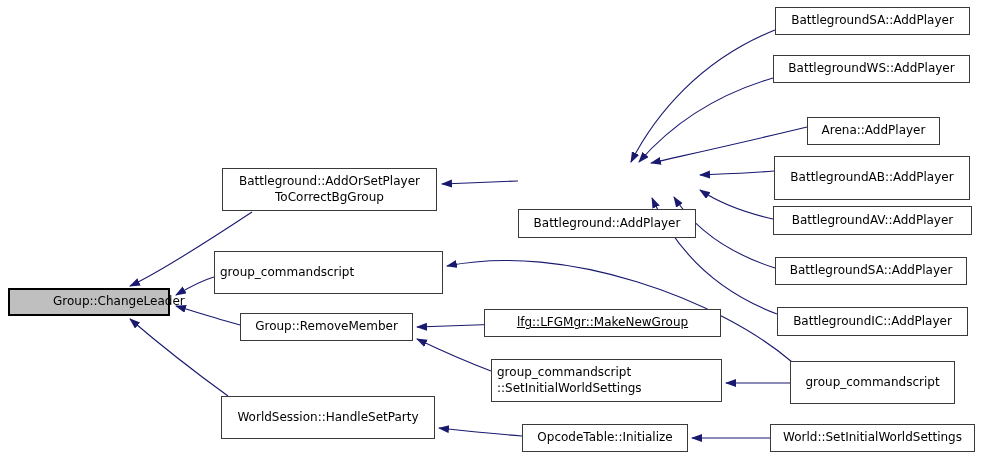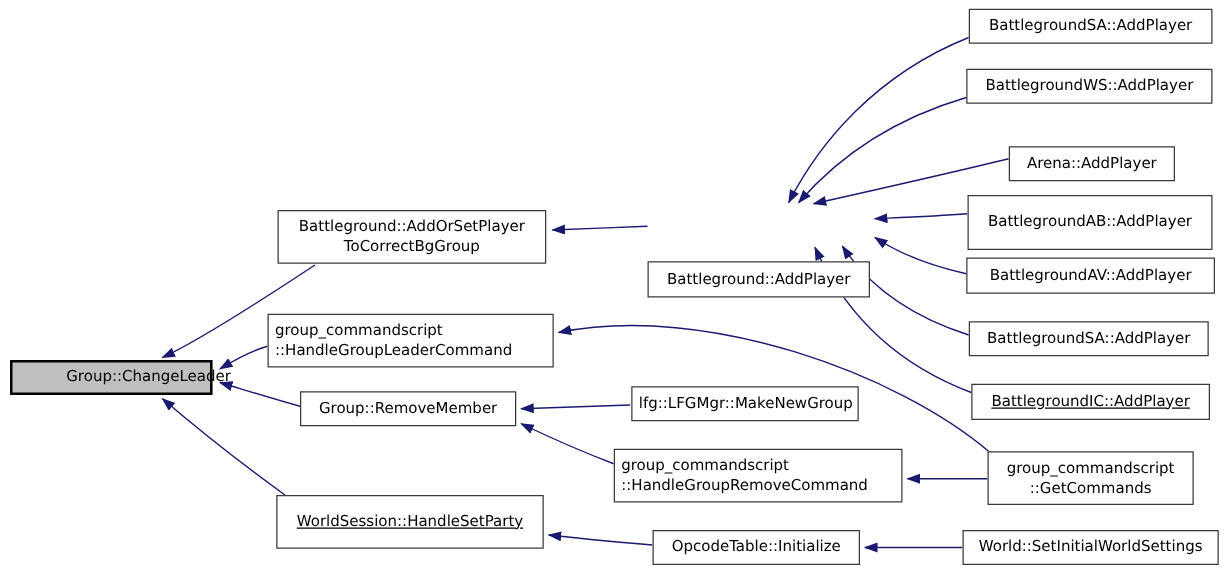--- a/index.html
+++ b/index.html
@@ -80,37 +80,36 @@
   <div id="nodes">
       <div class="node align-center highlight" style="left: 8px; top: 288px; width: 162px; height: 28px; padding-left: 43px;">
         <div class="line">Group::ChangeLeader</div>
       </div>
       <div class="node align-center" style="left: 222px; top: 168px; width: 215px; height: 43px;">
         <div class="line">Battleground::AddOrSetPlayer</div>
         <div class="line">ToCorrectBgGroup</div>
       </div>
       <div class="node align-left" style="left: 214px; top: 251px; width: 229px; height: 43px;">
         <div class="line">group_commandscript</div>
-        <div class="line">::HandleGroupLeaderCommand</div>
       </div>
       <div class="node align-center" style="left: 240px; top: 313px; width: 173px; height: 28px;">
         <div class="line">Group::RemoveMember</div>
       </div>
-      <div class="node align-center" style="left: 221px; top: 396px; width: 214px; height: 43px; text-decoration: underline;">
+      <div class="node align-center" style="left: 221px; top: 396px; width: 214px; height: 43px;">
         <div class="line">WorldSession::HandleSetParty</div>
       </div>
       <div class="node align-center" style="left: 518px; top: 165px; width: 178px; height: 29px; margin-top: 44px;">
         <div class="line">Battleground::AddPlayer</div>
       </div>
-      <div class="node align-center" style="left: 505px; top: 309px; width: 182px; height: 28px;">
+      <div class="node align-center" style="left: 484px; top: 309px; width: 237px; height: 28px; text-decoration: underline;">
         <div class="line">lfg::LFGMgr::MakeNewGroup</div>
       </div>
       <div class="node align-left" style="left: 491px; top: 359px; width: 231px; height: 43px;">
         <div class="line">group_commandscript</div>
-        <div class="line">::HandleGroupRemoveCommand</div>
+        <div class="line">::SetInitialWorldSettings</div>
       </div>
       <div class="node align-center" style="left: 522px; top: 424px; width: 166px; height: 28px;">
         <div class="line">OpcodeTable::Initialize</div>
       </div>
       <div class="node align-center" style="left: 775px; top: 7px; width: 195px; height: 28px;">
         <div class="line">BattlegroundSA::AddPlayer</div>
       </div>
       <div class="node align-center" style="left: 773px; top: 55px; width: 197px; height: 28px;">
         <div class="line">BattlegroundWS::AddPlayer</div>
       </div>
@@ -119,24 +118,23 @@
       </div>
       <div class="node align-center" style="left: 774px; top: 156px; width: 196px; height: 44px;">
         <div class="line">BattlegroundAB::AddPlayer</div>
       </div>
       <div class="node align-center" style="left: 773px; top: 206px; width: 199px; height: 29px;">
         <div class="line">BattlegroundAV::AddPlayer</div>
       </div>
       <div class="node align-center" style="left: 775px; top: 257px; width: 192px; height: 28px;">
         <div class="line">BattlegroundSA::AddPlayer</div>
       </div>
-      <div class="node align-center" style="left: 777px; top: 307px; width: 191px; height: 29px; text-decoration: underline;">
+      <div class="node align-center" style="left: 777px; top: 307px; width: 191px; height: 29px;">
         <div class="line">BattlegroundIC::AddPlayer</div>
       </div>
       <div class="node align-center" style="left: 790px; top: 361px; width: 165px; height: 43px;">
         <div class="line">group_commandscript</div>
-        <div class="line">::GetCommands</div>
       </div>
       <div class="node align-center" style="left: 770px; top: 424px; width: 205px; height: 28px;">
         <div class="line">World::SetInitialWorldSettings</div>
       </div>
     </div>
 </div>
 
 </body></html>

